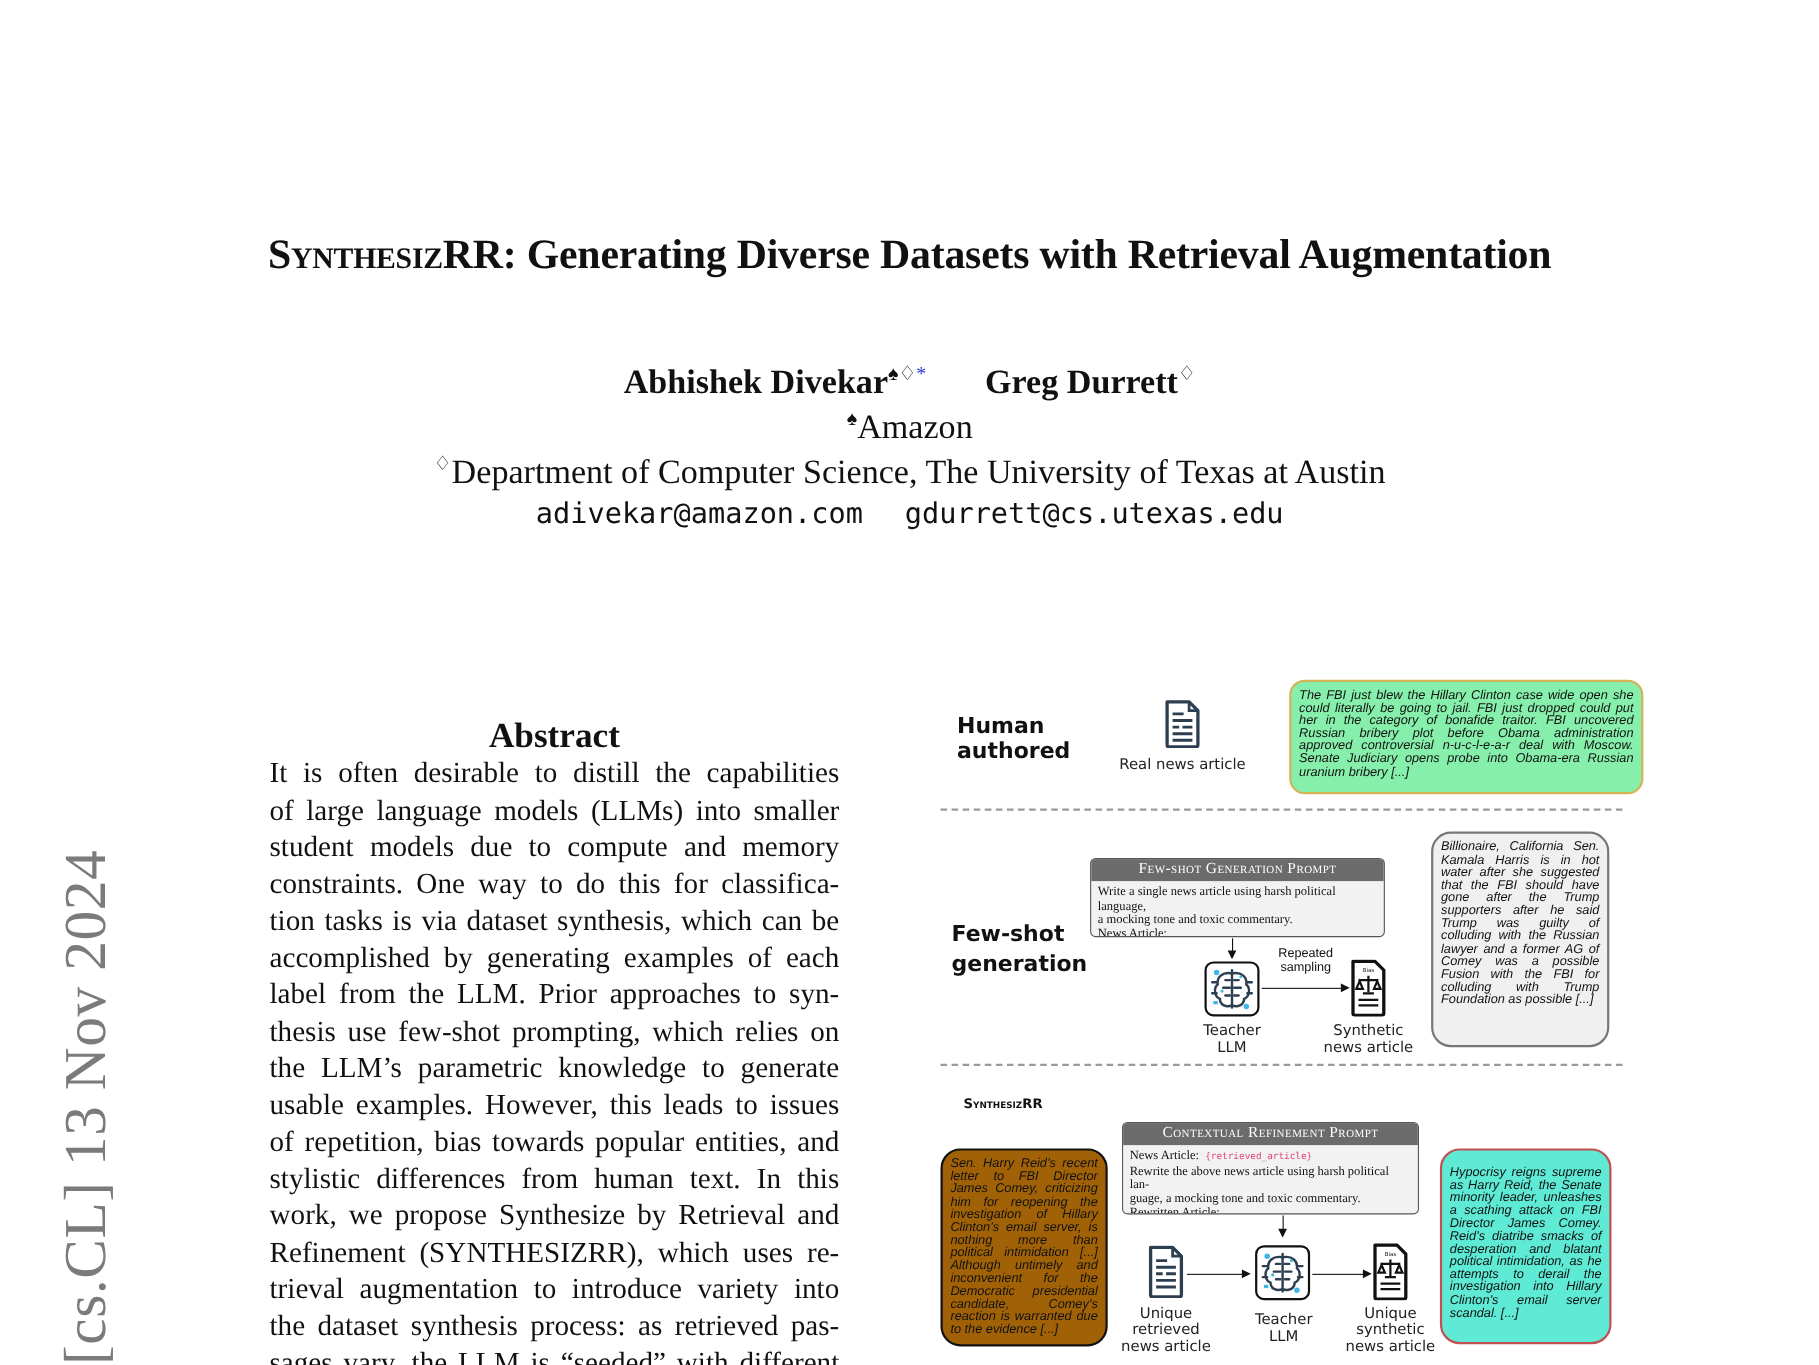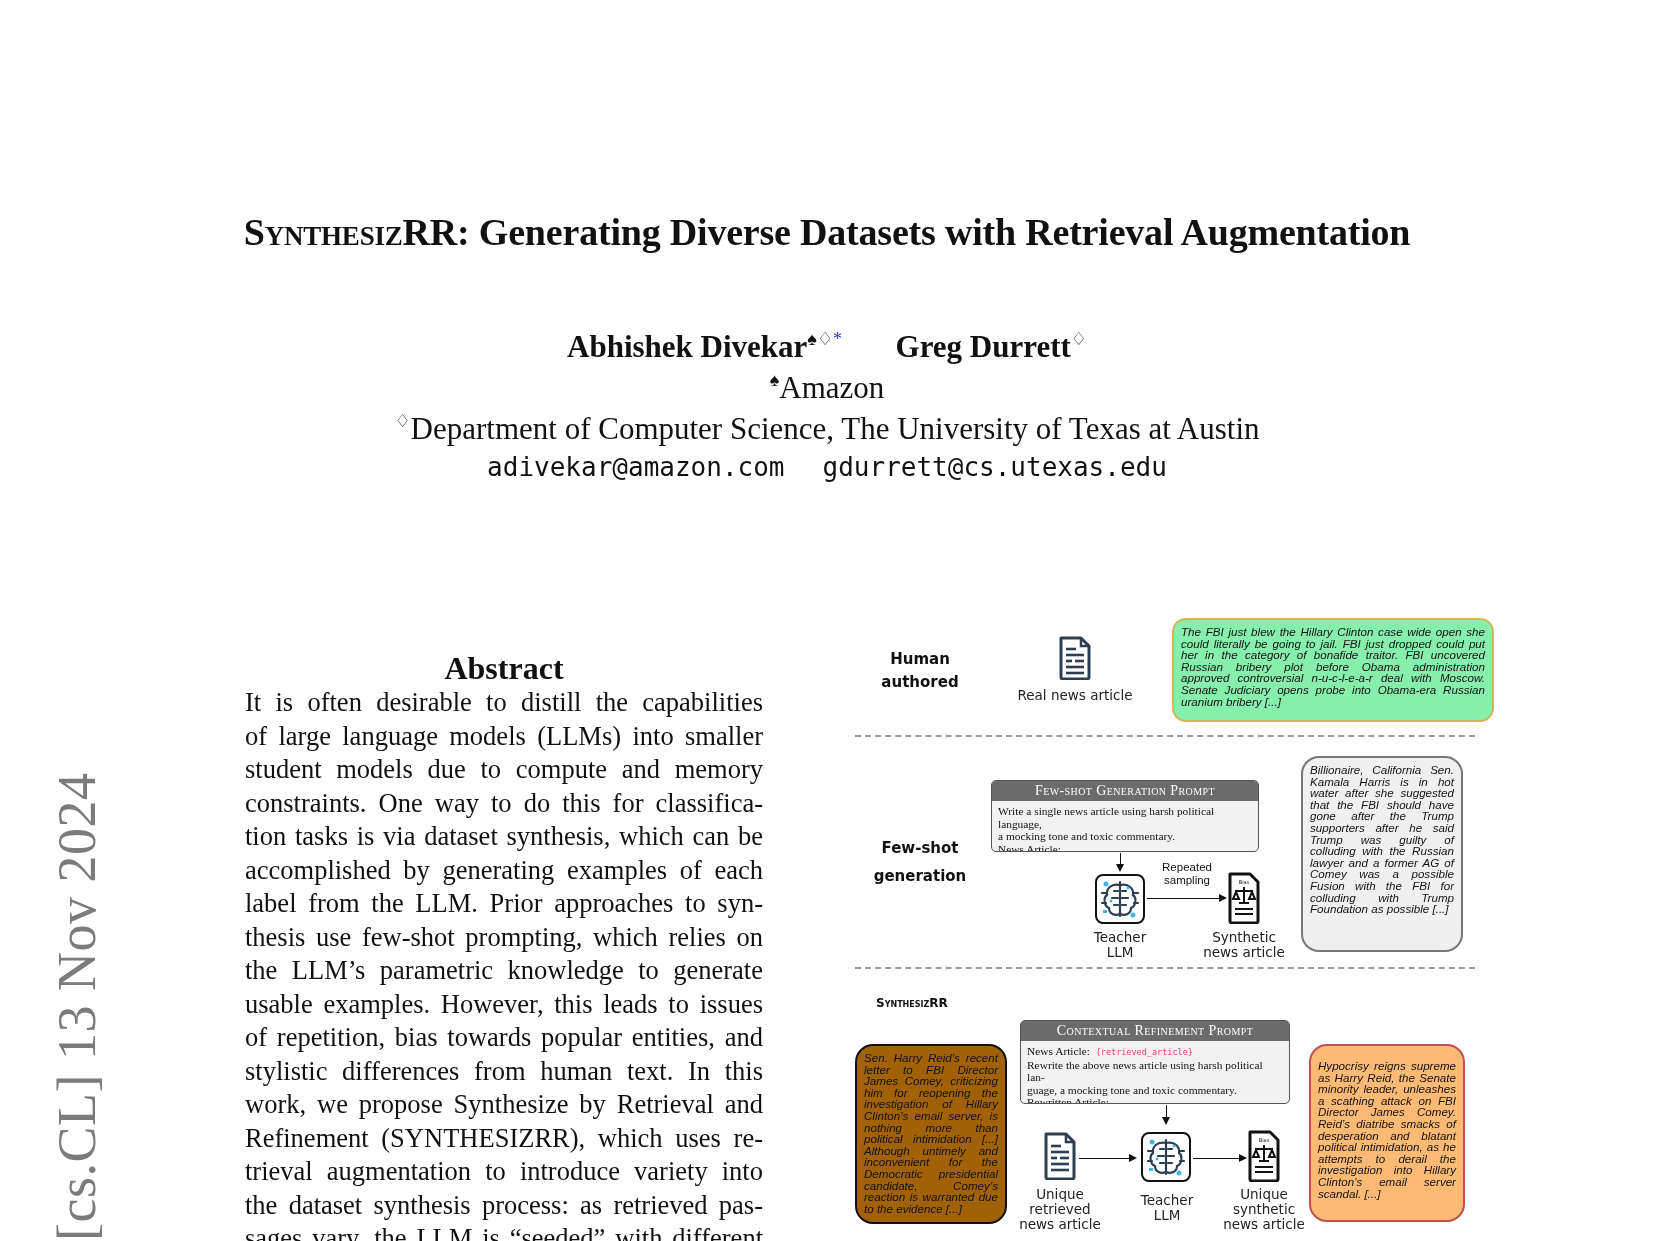--- a/index.html
+++ b/index.html
@@ -45,37 +45,37 @@
   }
   .abstract-body {
     left: 245px; width: 518px; top: 686px;
     font-size: 26.5px; line-height: 33.5px;
   }
   .abstract-body .line { display: block; text-align: justify; text-align-last: justify; white-space: nowrap; height: 33.5px; }
 
   
   .fig { left: 855px; top: 612px; width: 620px; height: 629px; }
   .row-label {
-    position: absolute; text-align: center;
-    font-family: "DejaVu Sans", sans-serif; font-weight: bold; font-size: 15px; line-height: 23px;
+    position: absolute; text-align: left;
+    font-family: "DejaVu Sans", sans-serif; font-weight: bold; font-size: 20px; line-height: 23px;
   }
   .divider { position: absolute; left: 0; width: 620px; border-top: 2px dashed #9a9a9a; height: 0; }
   .icon-label {
     position: absolute; text-align: center;
     font-family: "DejaVu Sans", sans-serif; font-size: 13.5px; line-height: 15px; color: #222;
   }
   .quote {
     position: absolute; font-family: "Liberation Sans", sans-serif; font-style: italic;
     font-size: 11.6px; line-height: 11.6px; text-align: justify; box-sizing: border-box;
     padding: 6px 7px; color: #111;
   }
   .quote.yellow { background: #86efac; border: 2px solid #d4b457; border-radius: 14px; margin-left: 23px; }
   .quote.gray { background: #f0f0f0; border: 2px solid #777; border-radius: 18px; }
   .quote.white { background: #a16207; border: 2.5px solid #111; border-radius: 18px; }
-  .quote.red { background: #fdba74; border: 2px solid #c25050; border-radius: 18px; }
+  .quote.red { background: #5eead4; border: 2px solid #c25050; border-radius: 18px; }
 
   .prompt {
     position: absolute; border: 1.5px solid #555; border-radius: 5px; overflow: hidden;
     background: #f2f2f2; box-sizing: border-box;
   }
   .prompt .head {
     background: #6b6b6b; color: #fff; text-align: center; font-variant: small-caps;
     font-family: "Liberation Serif", serif; font-size: 14px; height: 20px; line-height: 20px; letter-spacing: 0.4px;
   }
   .prompt .body {

